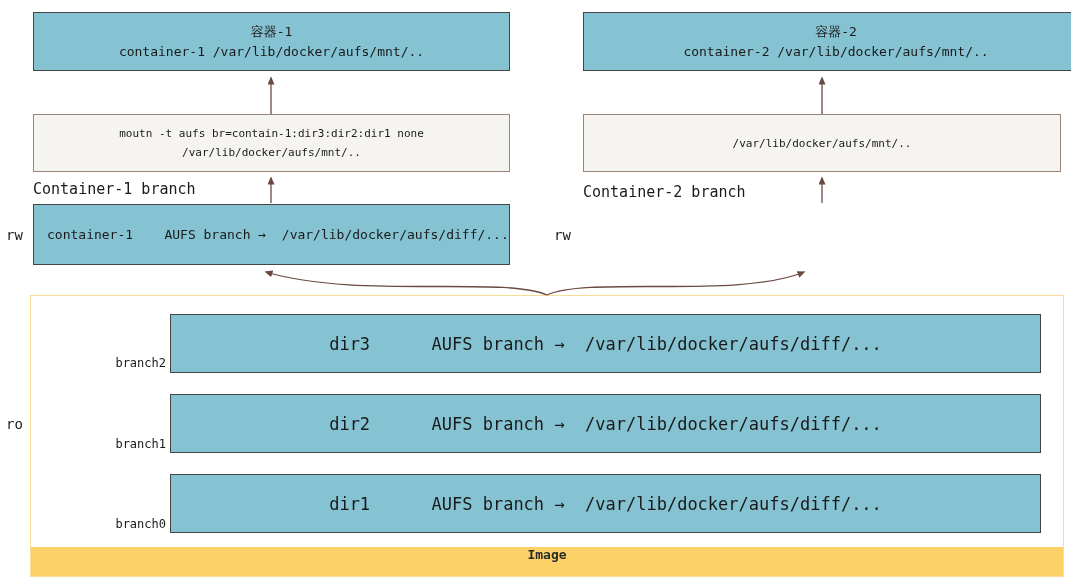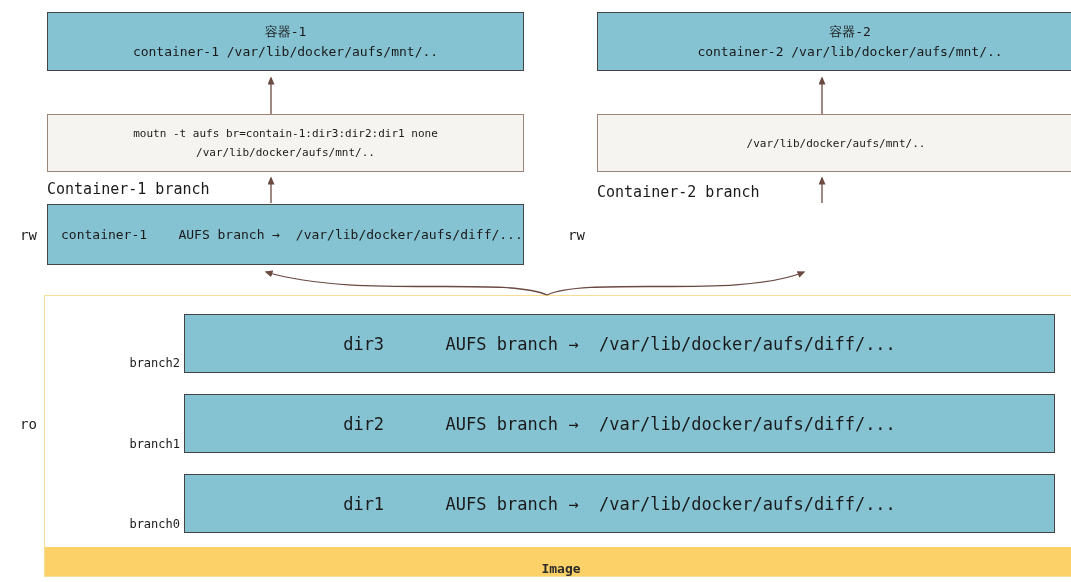--- a/index.html
+++ b/index.html
@@ -1,20 +1,20 @@
 <!DOCTYPE html>
 <html><head>
 <meta charset="utf-8">
 <style>
   html,body{margin:0;padding:0;background:#ffffff;}
   #canvas{
     position:relative;width:1071px;height:582px;background:#ffffff;
     font-family:"DejaVu Sans Mono",monospace;color:#1a1a1a;overflow:hidden;
   }
-  .abs{position:absolute;box-sizing:border-box;margin-left:14px;}
+  .abs{position:absolute;box-sizing:border-box;}
   .tealbox{
     background:#85c2d2;border:1px solid #454545;
   }
   .cbox{
     display:flex;flex-direction:column;justify-content:center;align-items:center;
     font-size:13px;line-height:20px;white-space:pre;
   }
   .mountbox{
     background:#f5f4f1;border:1px solid #9c8478;
     display:flex;flex-direction:column;justify-content:center;align-items:center;
@@ -32,21 +32,21 @@
     background:#ffffff;border:1px solid #f8dd96;
   }
   .branch-row{
     display:flex;align-items:center;justify-content:center;
     font-size:17px;white-space:pre;
   }
   .branch-name{
     font-size:12px;line-height:17px;text-align:right;white-space:pre;
   }
   .image-bar{
-    background:#fcd167;display:flex;align-items:flex-end;justify-content:center;
+    background:#fcd167;display:flex;align-items:flex-start;justify-content:center;
     font-size:13px;font-weight:bold;color:#2b2b2b;
   }
   svg.overlay{position:absolute;left:0;top:0;pointer-events:none;}
 </style>
 </head>
 <body>
 
 <div id="canvas">
 
   <div class="abs tealbox cbox" style="left:33px;top:12px;width:477px;height:59px;">

